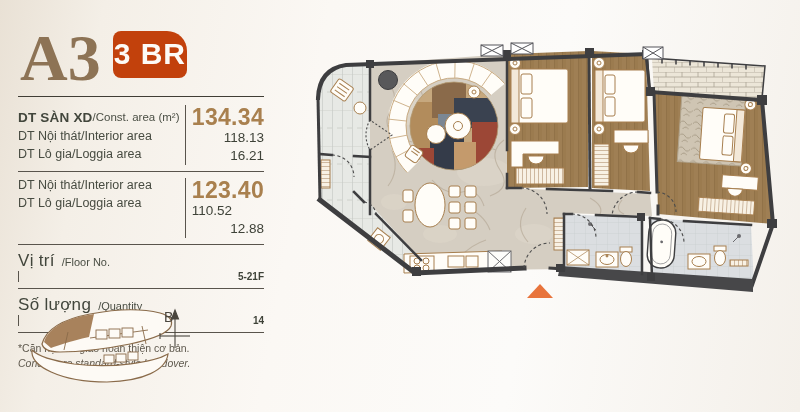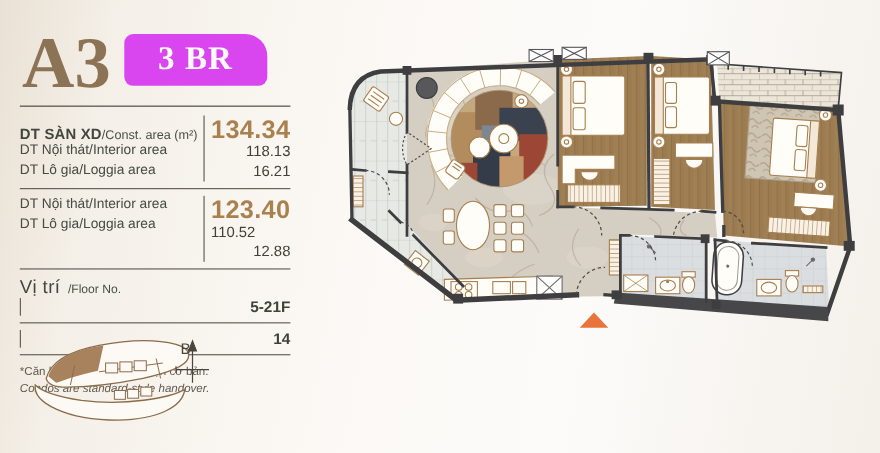--- a/index.html
+++ b/index.html
@@ -8,43 +8,43 @@
     font-family:"Liberation Sans","DejaVu Sans",sans-serif;
     background:linear-gradient(100deg,#e9e1d5 0%,#f4efe7 12%,#fbf8f4 38%,#fcfbf9 66%,#f4f0ea 100%);
     color:#3f4339;
   }
   .panel{position:absolute;left:18px;top:8px;width:246px;}
   .hdr{display:flex;align-items:flex-end;height:78px;}
   .type-word{font-family:"Liberation Serif","DejaVu Serif",serif;font-weight:bold;
     color:#a5784a;font-size:27px;line-height:1;padding-bottom:26px;letter-spacing:.5px;}
   .unit-code{font-family:"Liberation Serif","DejaVu Serif",serif;color:#8d7355;
     font-size:66px;line-height:.85;margin-left:2px;font-weight:600;}
-  .badge{background:#d946ef;color:#fdfbf7;font-family:Liberation Serif, serif;
-    font-size:30px;font-weight:600;padding:8px 31px 9px;border-radius:8px 20px 8px 8px;
+  .badge{background:#c2410c;color:#fdfbf7;font-family:Liberation Sans, sans-serif;
+    font-size:30px;font-weight:600;padding:8px 1px 9px;border-radius:8px 20px 8px 8px;
     margin-left:12px;margin-bottom:8px;line-height:1;letter-spacing:1px;}
   .hr{border:none;border-top:1px solid #59544c;margin:6px 0;}
   .hr.dark{border-top:1.6px solid #403d35;margin:10px 0 8px;}
   .group{display:flex;align-items:stretch;}
   .group .lbls{width:170px;}
   .group .vals{flex:1;border-left:1px solid #59544c;padding-left:6px;text-align:right;}
-  .row-main{height:24px;display:flex;align-items:flex-end;white-space:nowrap;}
+  .row-main{height:24px;display:flex;align-items:center;white-space:nowrap;}
   .row-sub{height:18px;display:flex;align-items:baseline;white-space:nowrap;}
   .lbl-vn-main{font-weight:bold;font-size:13.5px;color:#42463c;letter-spacing:.2px;}
   .lbl-en-main{font-size:11.5px;color:#4a4e44;}
   .lbl-vn-sub{font-size:12.5px;color:#474b41;}
   .lbl-en-sub{font-size:12.5px;color:#474b41;}
   .val-main{font-size:23px;font-weight:bold;color:#a9804e;line-height:24px;letter-spacing:.3px;}
   .val-sub{font-size:13.5px;color:#3e4238;line-height:18px;}
   .simple{display:flex;align-items:stretch;margin:2px 0;flex-direction:column;}
   .simple .lbls{width:170px;display:flex;align-items:baseline;}
   .simple .vals{flex:1;border-left:1px solid #59544c;padding-left:6px;text-align:right;
     display:flex;align-items:center;justify-content:flex-end;}
   .lbl-vn-big{font-size:17px;color:#42463c;letter-spacing:.3px;}
   .lbl-en-small{font-size:11px;color:#4a4e44;margin-left:7px;text-align:center;}
-  .val-bold{font-size:14px;font-weight:bold;color:#3e4238;}
+  .val-bold{font-size:10px;font-weight:bold;color:#3e4238;}
   .footnote{margin-top:8px;font-size:10.5px;color:#5f594e;line-height:1.45;}
   .footnote .en{font-style:italic;}
   .minimap{position:absolute;left:12px;top:300px;}
   .plan{position:absolute;left:298px;top:14px;}
 </style>
 </head>
 <body>
 
 <div class="panel">
   <div class="hdr">
@@ -112,20 +112,24 @@
         <span class="lbl-vn-big">Vị trí</span>
         <span class="lbl-en-small">/Floor No.</span>
       </div>
     <div class="vals">
         <span class="val-bold">5-21F</span>
       </div>
   </div>
   <hr class="hr">
 
   <div class="simple">
+    <div class="lbls">
+        <span class="lbl-vn-big">Số lượng</span>
+        <span class="lbl-en-small">/Quantity</span>
+      </div>
     <div class="vals">
         <span class="val-bold">14</span>
       </div>
   </div>
   <hr class="hr">
 
   <div class="footnote">
     <div class="vn">*Căn hộ bàn giao hoàn thiện cơ bản.</div>
     <div class="en">Condos are standard-style handover.</div>
   </div>

